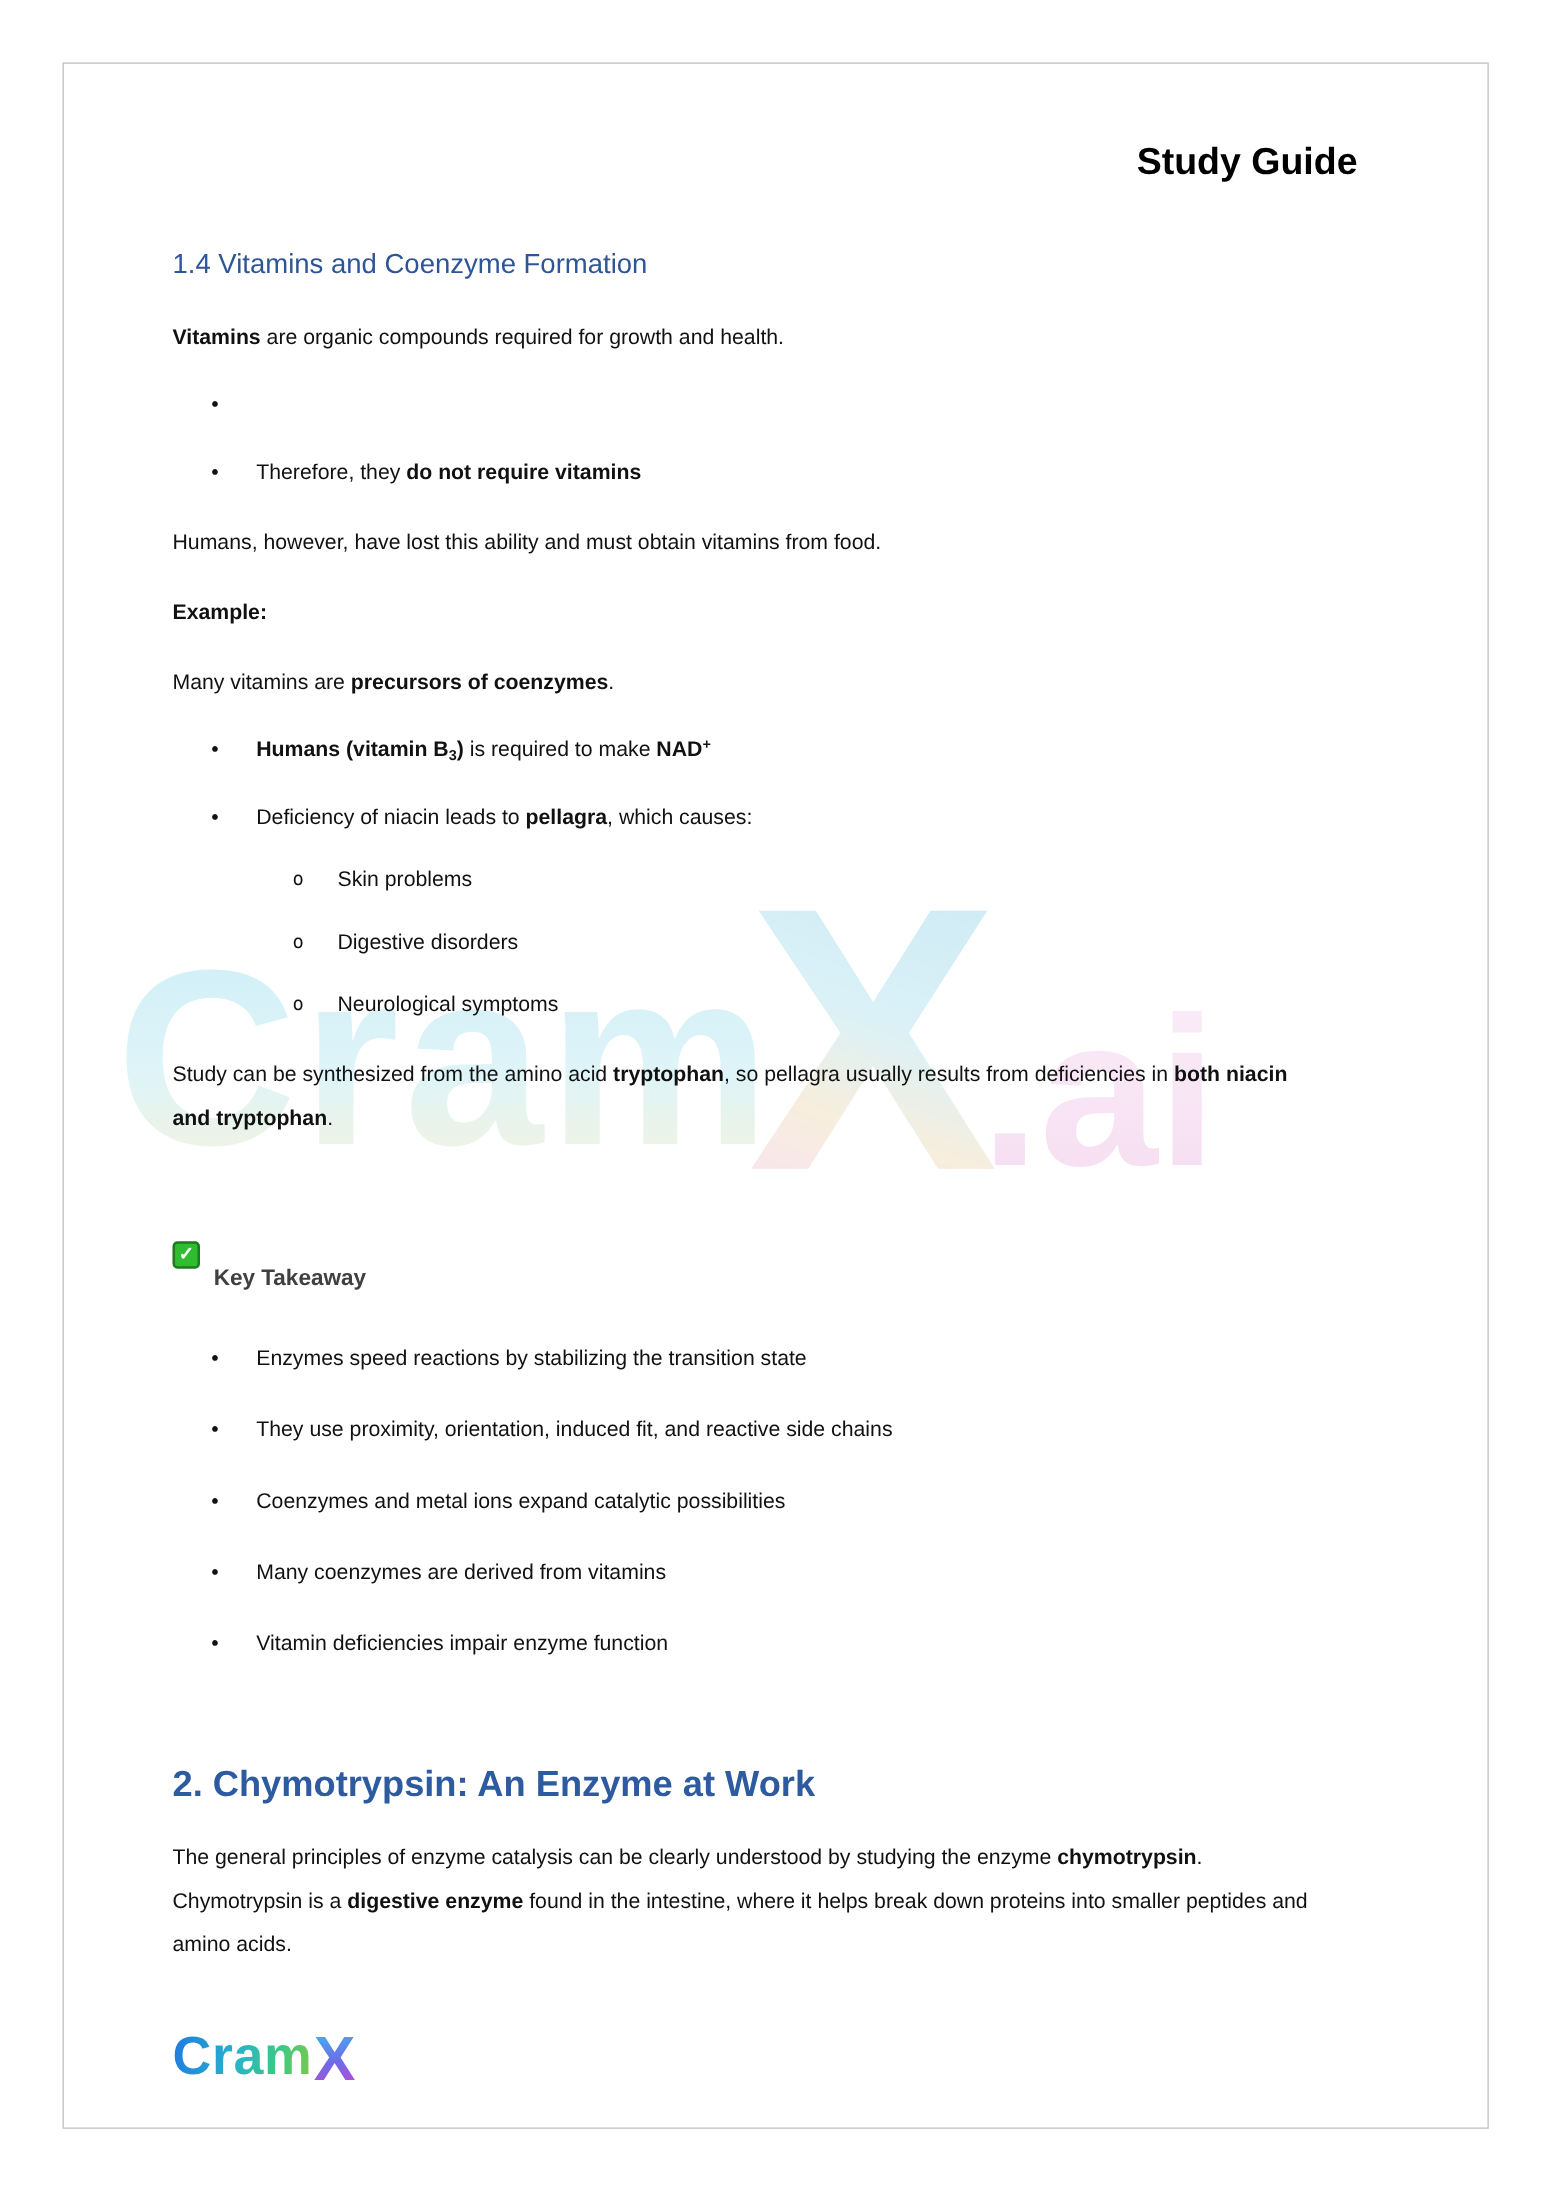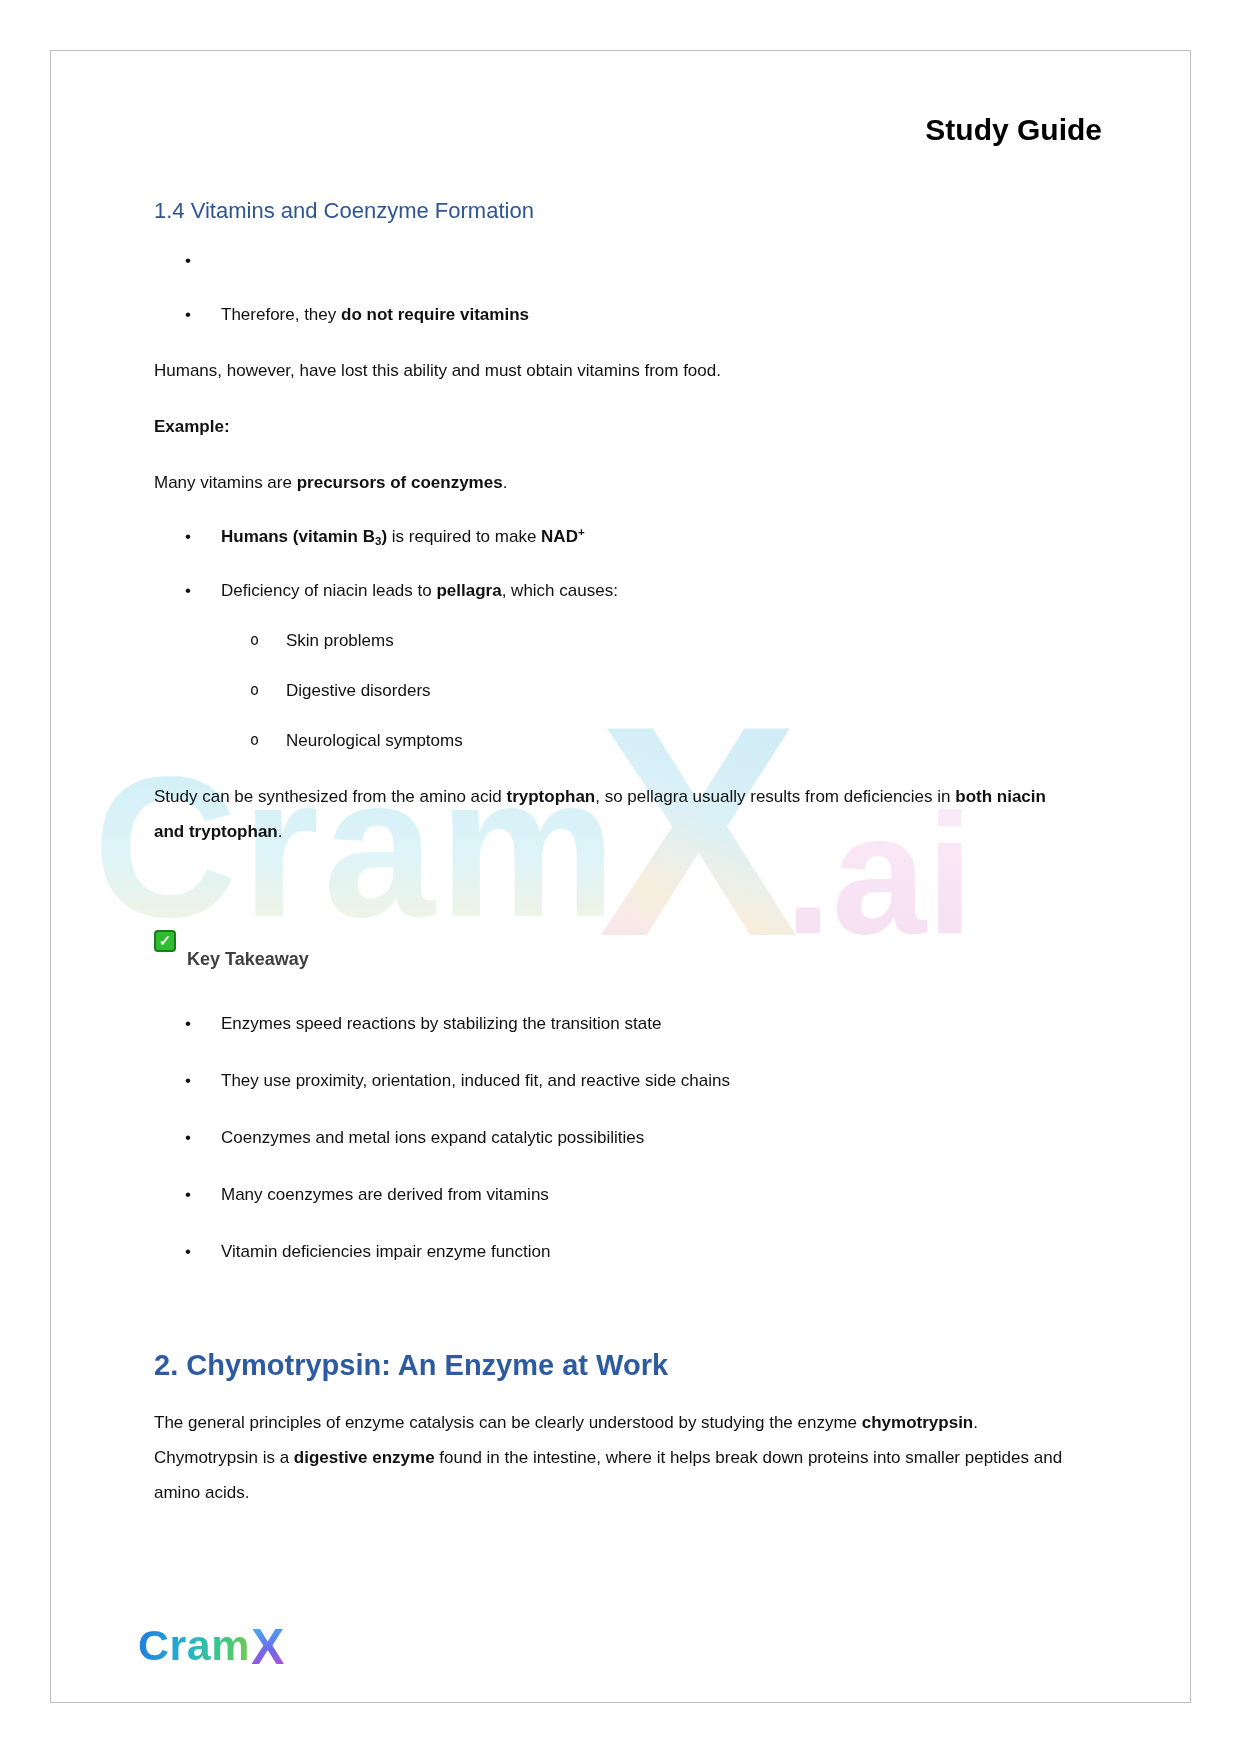--- a/index.html
+++ b/index.html
@@ -26,21 +26,21 @@
     font-size:300px; font-weight:700; margin-left:-22px; position:relative; top:34px;
     background:linear-gradient(200deg,#cdeaf4 5%,#daf1f7 45%,#f7eedd 70%,#f9e2f2 95%);
     -webkit-background-clip:text; background-clip:text; color:transparent;
   }
   .wm-ai {
     font-size:170px; font-weight:700; margin-left:-14px; position:relative; top:12px;
     background:linear-gradient(180deg,#fbecf8 0%,#f5def1 100%);
     -webkit-background-clip:text; background-clip:text; color:transparent;text-align:center;
   }
   .content {
-    position:absolute; left:16px; top:0; width:100%; height:100%; z-index:1;
+    position:absolute; left:0; top:0; width:100%; height:100%; z-index:1;
     box-sizing:border-box; padding:30px 104px 0 87px;
   }
   .doc-title {
     text-align:right; font-size:30px; font-weight:700; color:#000;
     margin:32px 0 0 0; line-height:1.1;
   }
   .h1-blue {
     font-size:22px; font-weight:400; color:#2E5596; margin:52px 0 0 0; line-height:1.2;
   }
   .h2-blue {
@@ -94,20 +94,21 @@
       <span class="wm-x">X</span>
       <span class="wm-ai">.ai</span>
   </div>
 
   <div class="content">
 
     <div class="doc-title">Study Guide</div>
 
     <div class="h1-blue">1.4 Vitamins and Coenzyme Formation</div>
 
+    <p class="para first"><span class="b">Vitamins</span><span> are organic compounds required for growth and health.</span></p>
 
     <div class="bullet">
       <span class="marker">•</span>
     </div>
     <div class="bullet">
       <span class="marker">•</span>
       <span><span>Therefore, they </span><span class="b">do not require vitamins</span></span>
     </div>
 
     <p class="para"><span>Humans, however, have lost this ability and must obtain vitamins from food.</span></p>

